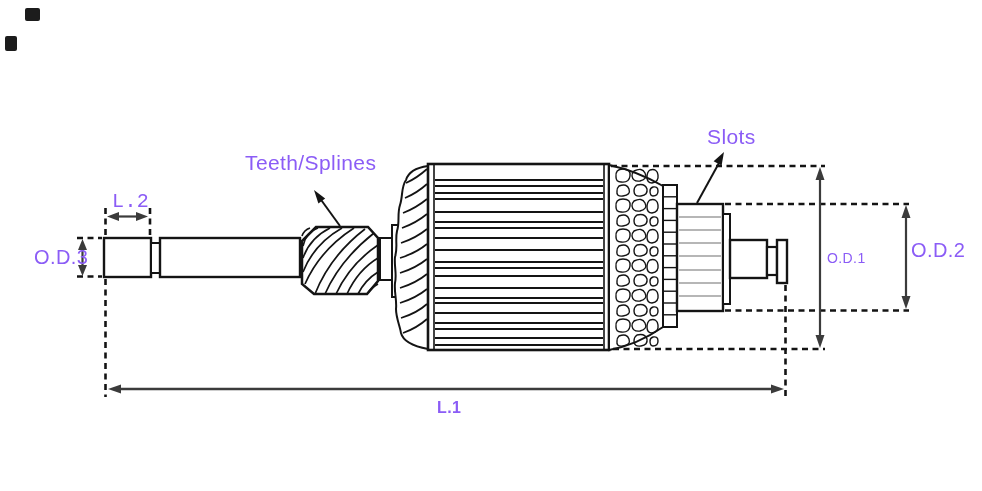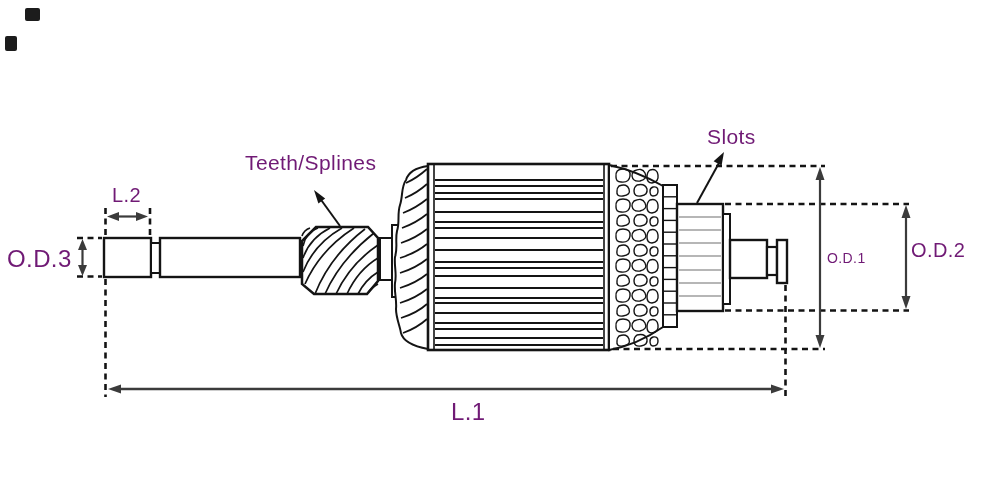--- a/index.html
+++ b/index.html
@@ -6,31 +6,31 @@
   .stage{
     position:relative;
     width:982px;height:491px;
     background:#ffffff;
     overflow:hidden;
     font-family:"Liberation Sans", sans-serif;
   }
   .stage svg{position:absolute;left:0;top:0;}
   .lbl{
     position:absolute;
-    color:#701a75;
+    color:#8b5cf6;
     line-height:1;
     letter-spacing:0.4px;
     white-space:nowrap;
     font-weight:400;
   }
   .lbl-teeth{left:245px;top:152px;font-size:21px;}
   .lbl-slots{left:707px;top:126px;font-size:21px;}
-  .lbl-l2{left:112px;top:185px;font-size:20px;}
-  .lbl-od3{left:7px;top:247px;font-size:24px;}
-  .lbl-l1{left:451px;top:400px;font-size:24px;}
+  .lbl-l2{left:112px;top:192px;font-size:20px;font-family:Liberation Mono, monospace;}
+  .lbl-od3{left:34px;top:247px;font-size:20px;}
+  .lbl-l1{left:437px;top:400px;font-size:16px;font-weight:bold;}
   .lbl-od1{left:827px;top:251px;font-size:14px;}
   .lbl-od2{left:911px;top:240px;font-size:20px;}
   .mark{position:absolute;background:#1c1c1c;border-radius:2px;}
   .mark1{left:25px;top:8px;width:15px;height:13px;}
   .mark2{left:5px;top:36px;width:12px;height:15px;}
 </style>
 </head>
 <body>
 
 <div class="stage">

